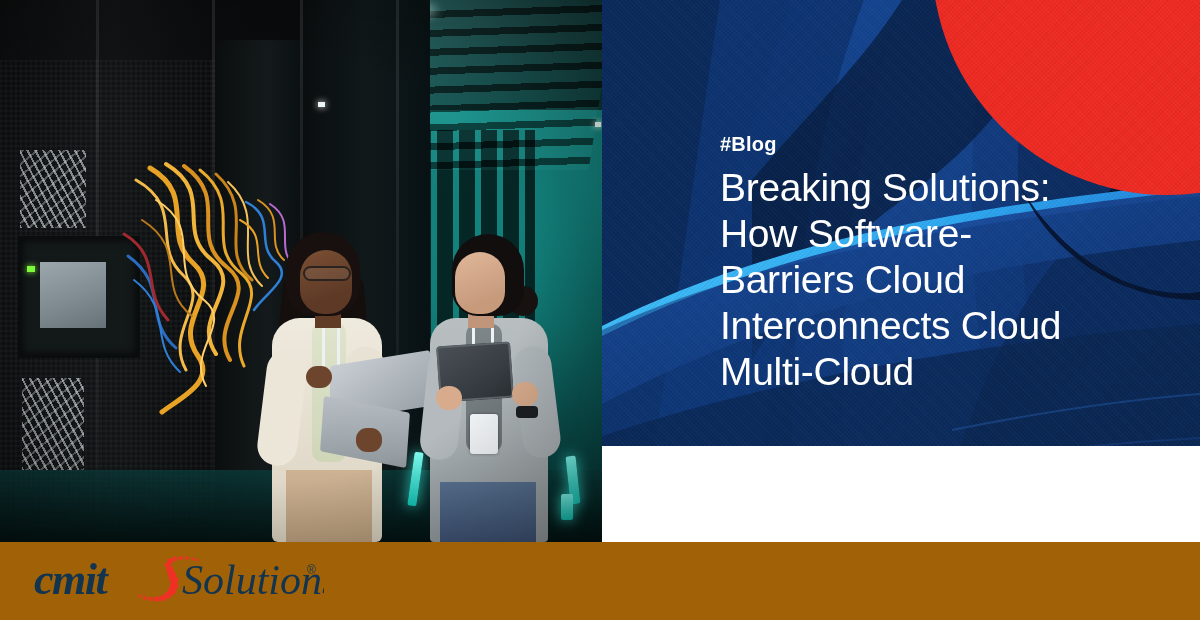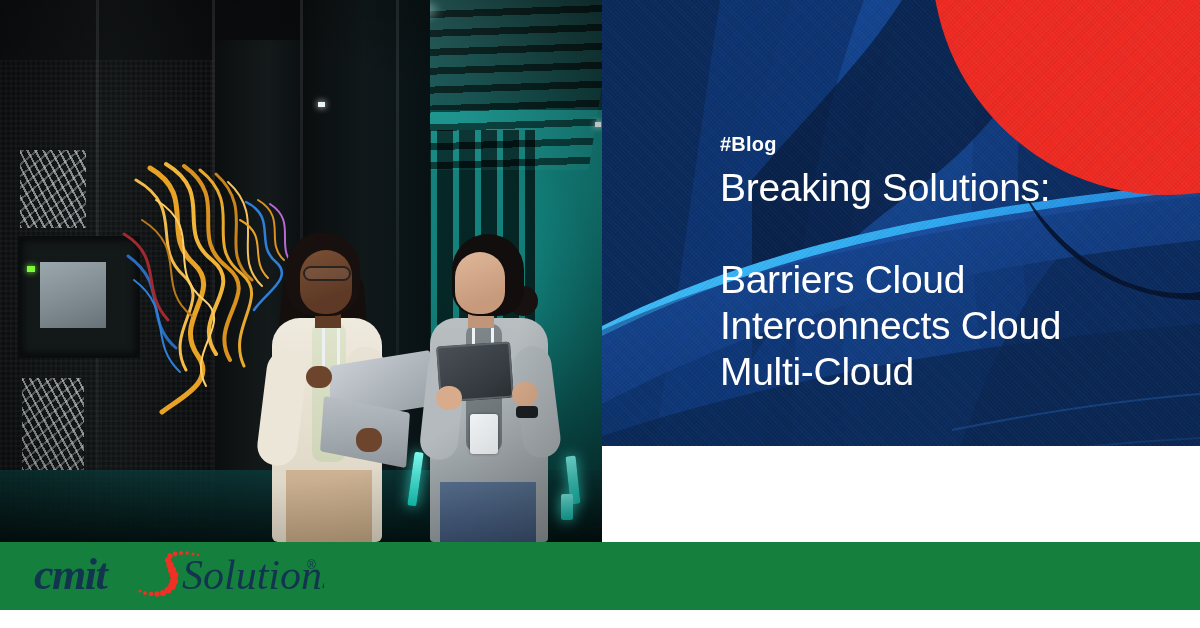--- a/index.html
+++ b/index.html
@@ -288,22 +288,22 @@
     margin-bottom:9px;
   }
   .headline{
     font-size:39px; font-weight:300; color:#ffffff;
     line-height:46px; letter-spacing:-0.3px;
   }
 
   
   .brandbar{
     position:absolute; left:0; top:542px;
-    width:1200px; height:68px;
-    background:#15803d;
+    width:1200px; height:78px;
+    background:#a16207;
     display:flex; align-items:center;
   }
   .logo{
     position:relative;
     margin-left:34px;
     width:290px; height:54px;
   }
   .logo svg{ display:block; }
 </style>
 </head>
@@ -479,21 +479,21 @@
 
         <path d="M598 300 C520 300 452 258 420 190 C470 268 540 300 598 292 Z" fill="#04122c" opacity=".9"></path>
       </svg>
 
       <div class="hero-weave"></div>
 
       <div class="hero-text">
         <div class="tag">#Blog</div>
         <h1 class="headline">
           <span>Breaking Solutions:</span><br>
-          <br>
+          <span>How Software-</span><br>
           <span>Barriers Cloud</span><br>
           <span>Interconnects Cloud</span><br>
           <span>Multi-Cloud</span><br>
         </h1>
       </div>
     </div>
   </div>
 
   <div class="brandbar">
     <div class="logo">

